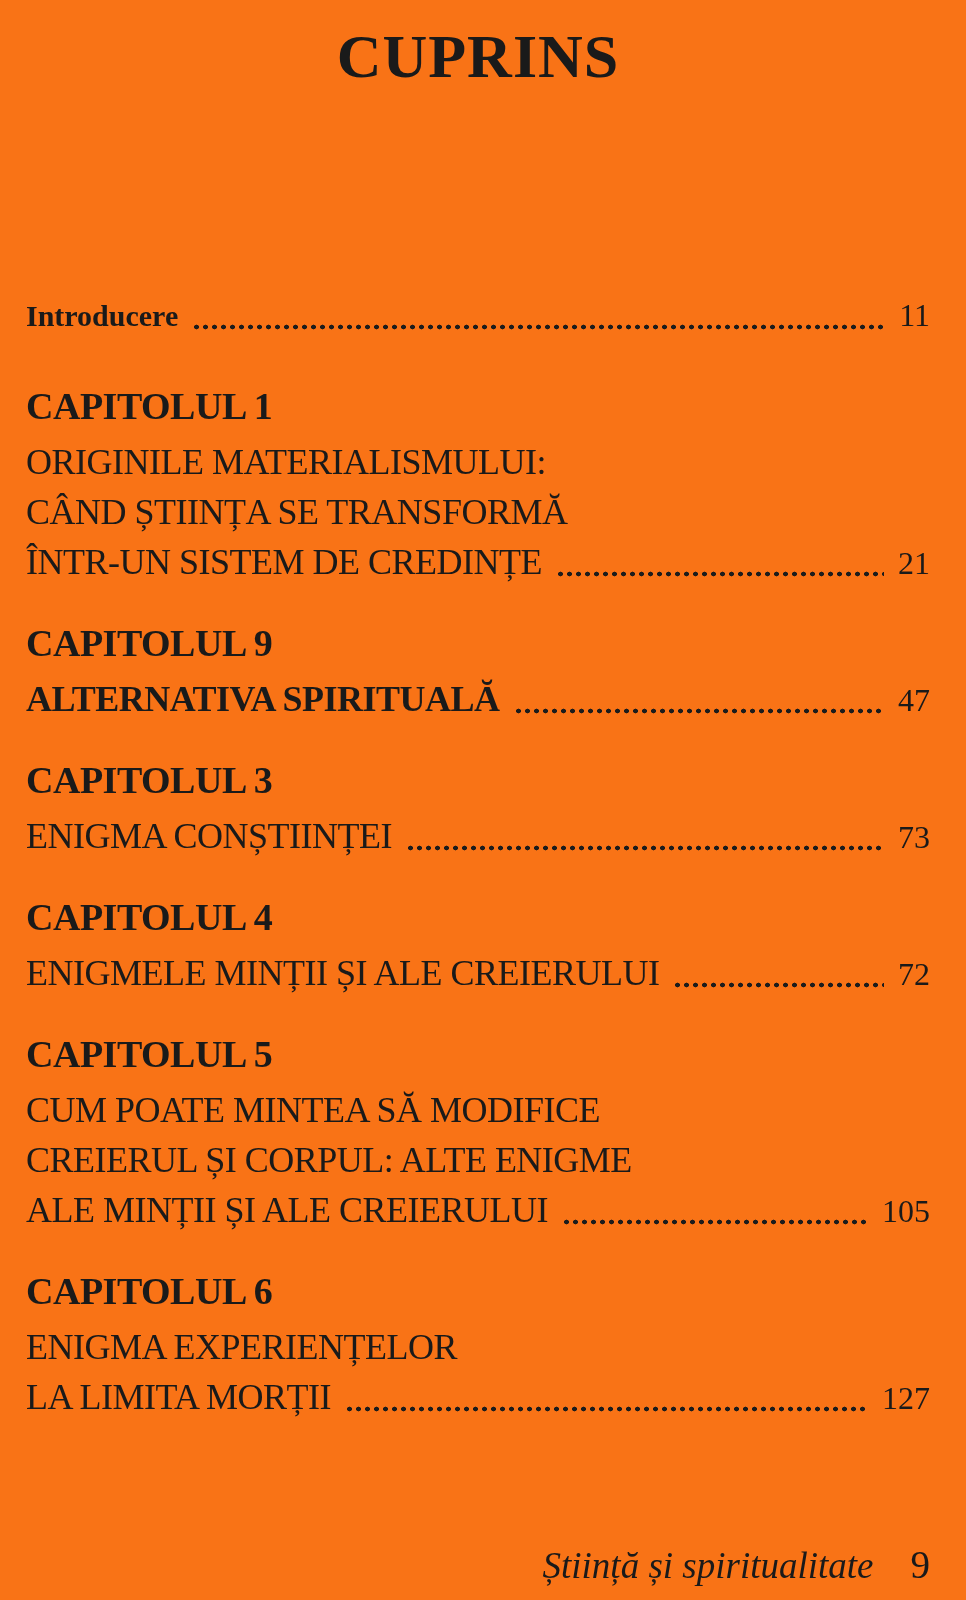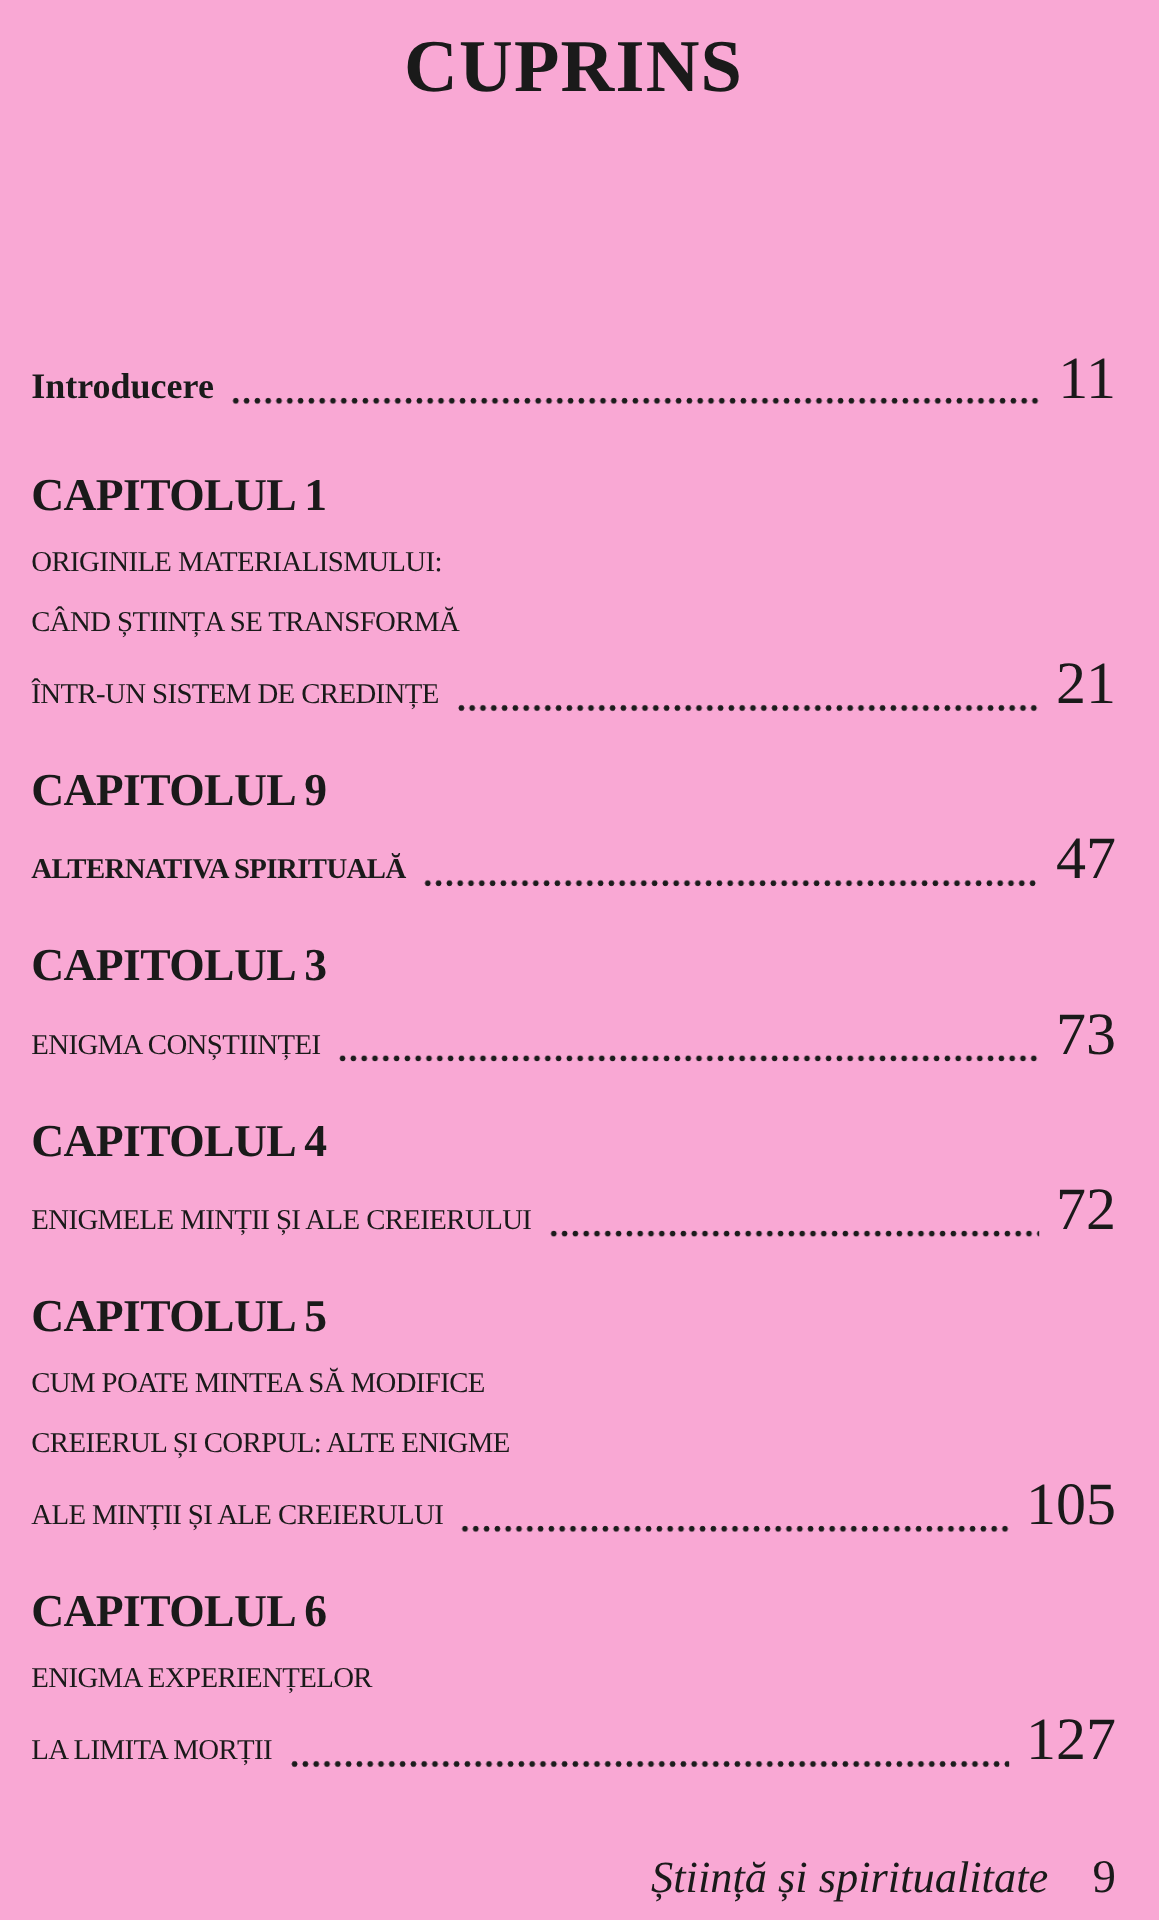--- a/index.html
+++ b/index.html
@@ -5,21 +5,21 @@
   html, body {
     margin: 0;
     padding: 0;
     background: #e9e9e9;
   }
   .page {
     position: relative;
     width: 966px;
     height: 1600px;
     margin: 0 auto;
-    background: #f9a8d4;
+    background: #f97316;
     box-sizing: border-box;
     padding: 20px 36px 0 26px;
     color: #1a1a1a;
     font-family: "Liberation Serif", "DejaVu Serif", serif;
     overflow: hidden;
   }
   .page-title {
     margin: 0 0 198px 0;
     text-align: center;
     font-size: 62px;
@@ -30,21 +30,21 @@
   .entry { margin-bottom: 30px; }
   .entry-intro { margin-bottom: 40px; }
   .chapter-label {
     font-size: 38px;
     line-height: 50px;
     font-weight: 700;
     letter-spacing: -0.5px;
   }
   .chapter-label { margin-bottom: 6px; }
   .line {
-    font-size: 24px;
+    font-size: 36px;
     line-height: 50px;
     letter-spacing: -0.5px;
   }
   .line.bold { font-weight: 700; }
   .intro-label {
     font-size: 30px;
     line-height: 50px;
     font-weight: 700;
     letter-spacing: 0;
   }
@@ -57,21 +57,21 @@
     flex: 1 1 auto;
     align-self: flex-end;
     height: 6px;
     margin: 0 14px 11px 14px;
     background-image: radial-gradient(circle, #1c1c1c 2.1px, rgba(255,255,255,0) 2.7px);
     background-size: 9px 6px;
     background-repeat: repeat-x;
     background-position: 0 50%;
   }
   .page-num {
-    font-size: 50px;
+    font-size: 32px;
     line-height: 50px;
     letter-spacing: 0;
     white-space: nowrap;
   }
   .page-footer {
     position: absolute;
     top: 1540px;
     right: 36px;
     display: flex;
     align-items: baseline;

